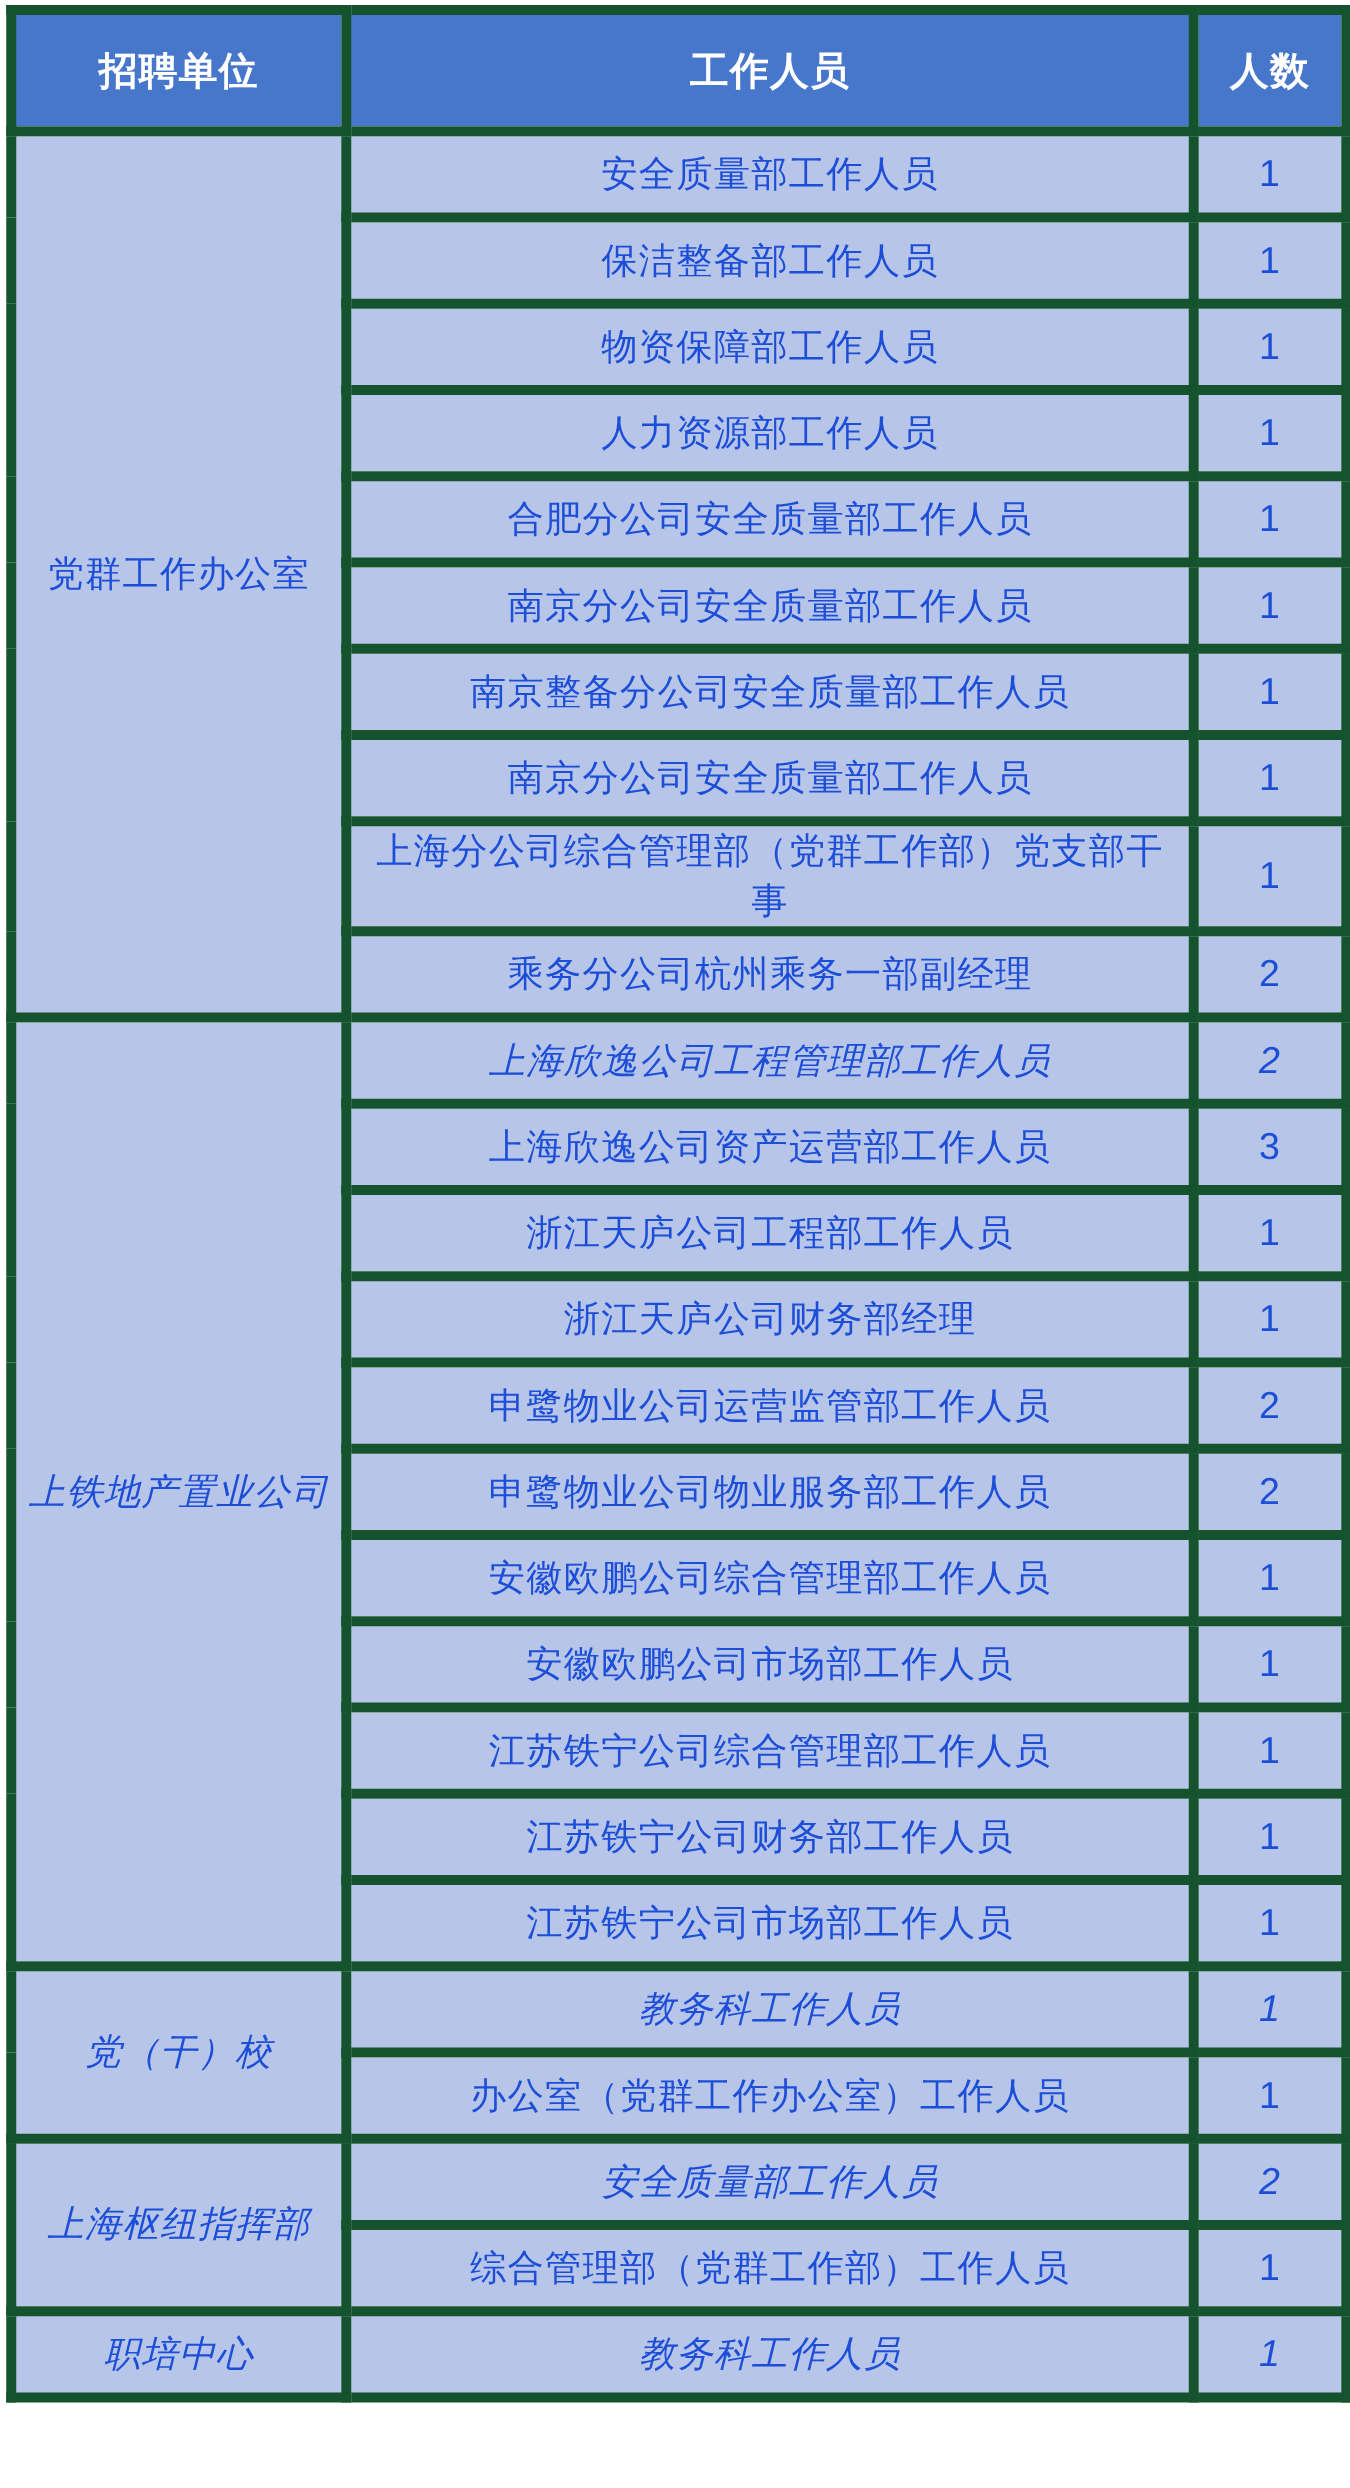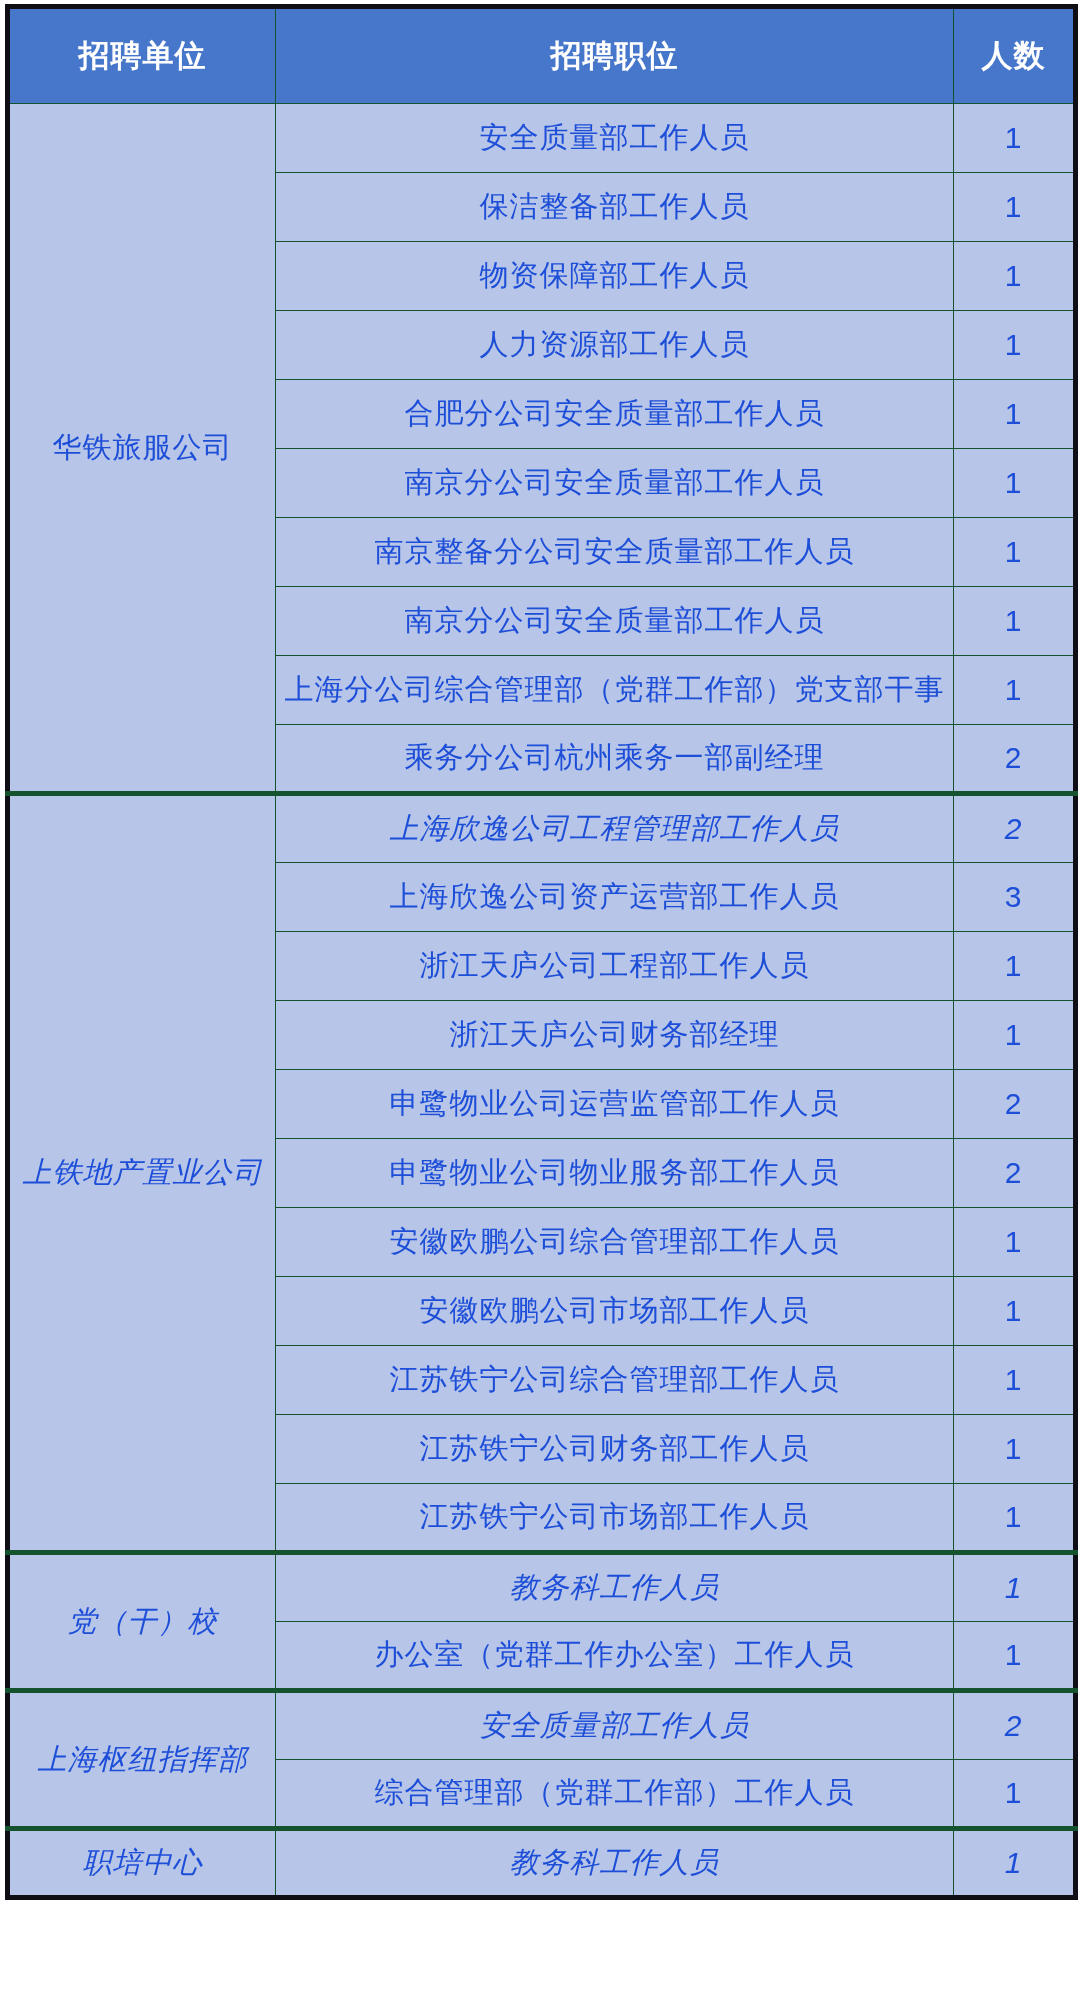--- a/index.html
+++ b/index.html
@@ -22,21 +22,21 @@
     width: 1068px;
     border-collapse: collapse;
     table-layout: fixed;
     border: 5px solid #0e0e14;
   }
   col.c-unit  { width: 268px; }
   col.c-pos   { width: 678px; }
   col.c-count { width: 122px; }
 
   th, td {
-    border: 1px solid #14532d;
+    border: 8px solid #14532d;
     padding: 0 6px;
     text-align: center;
     vertical-align: middle;
     overflow: hidden;
     letter-spacing: 1px;
   }
   thead tr { height: 97px; }
   tbody tr { height: 69px; }
 
   thead th {
@@ -61,28 +61,28 @@
 <div class="page">
   <table class="recruit">
     <colgroup>
       <col class="c-unit">
         <col class="c-pos">
         <col class="c-count">
     </colgroup>
     <thead>
       <tr>
         <th>招聘单位</th>
-        <th>招聘职位</th>
+        <th>工作人员</th>
         <th>人数</th>
       </tr>
     </thead>
     <tbody>
 
       <tr>
-        <td rowspan="10">华铁旅服公司</td>
+        <td rowspan="10">党群工作办公室</td>
         <td>安全质量部工作人员</td>
         <td class="count">1</td>
       </tr>
       <tr>
         <td>保洁整备部工作人员</td>
         <td class="count">1</td>
       </tr>
       <tr>
         <td>物资保障部工作人员</td>
         <td class="count">1</td>

